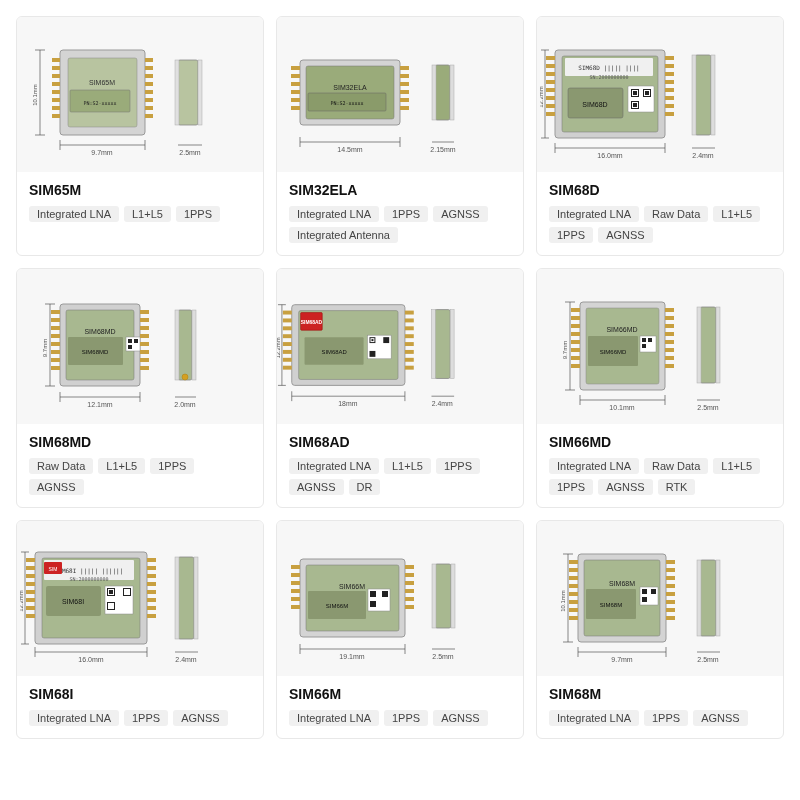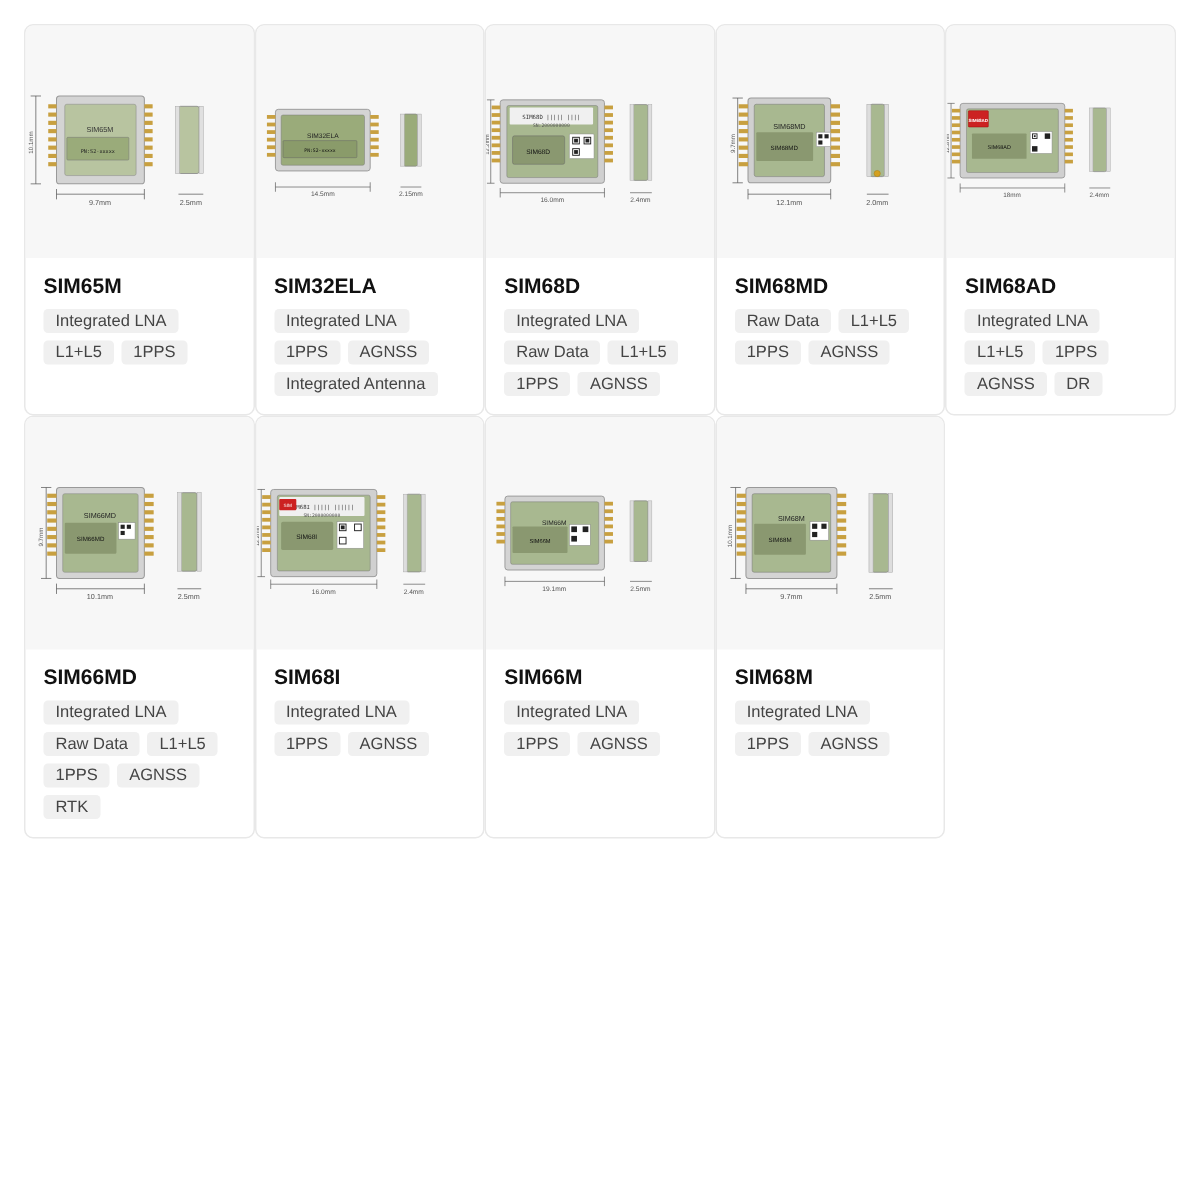--- a/index.html
+++ b/index.html
@@ -5,22 +5,22 @@
     * { box-sizing: border-box; margin: 0; padding: 0; }
     body {
       background: #fff;
       font-family: -apple-system, BlinkMacSystemFont, 'Segoe UI', sans-serif;
       font-size: 13px;
       color: #222;
       padding: 16px;
     }
     .grid {
       display: grid;
-      grid-template-columns: repeat(5, 1fr);
-      gap: 0;
+      grid-template-columns: repeat(3, 1fr);
+      gap: 12px;
     }
     .card {
       background: #fff;
       border: 1px solid #e8e8e8;
       border-radius: 6px;
       overflow: hidden;
       cursor: pointer;
     }
     .card-image {
       background: #f7f7f7;

